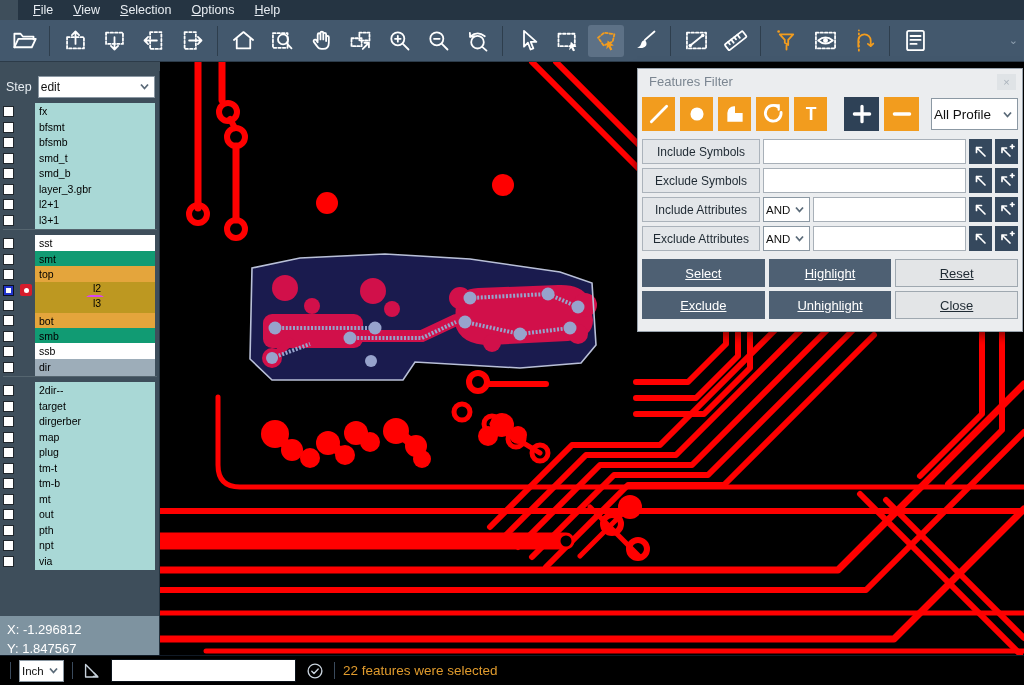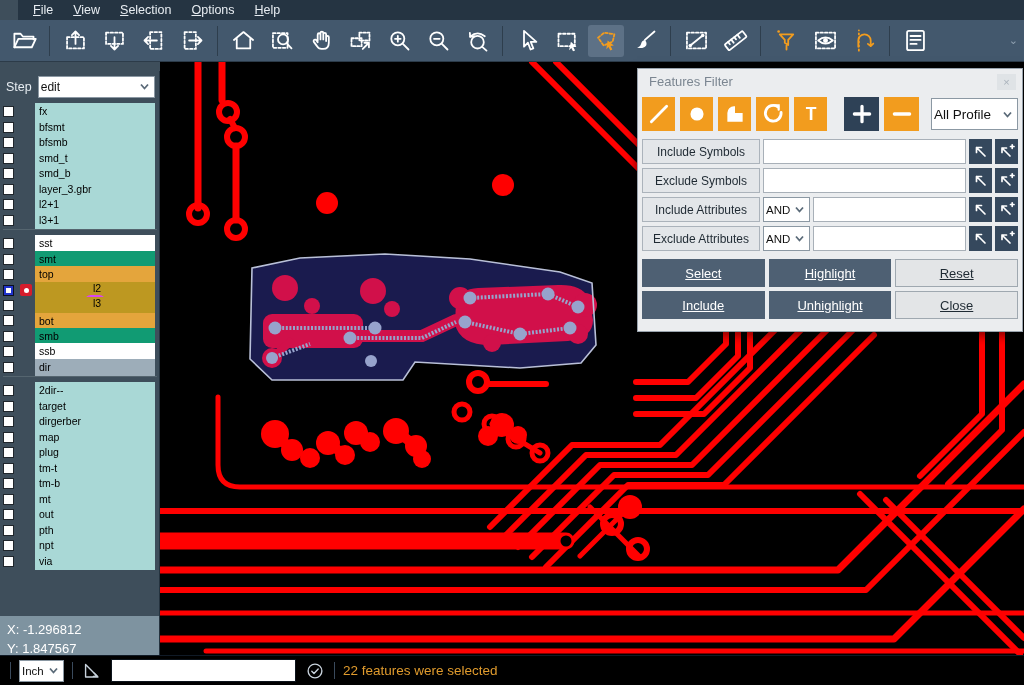--- a/index.html
+++ b/index.html
@@ -790,21 +790,21 @@
             <svg viewBox="0 0 17 17">
               <path d="M12,13 L4,5 M4,9.5 V5 H8.5 M12.5,3.5 h3.5 M14.2,1.8 v3.5"></path>
             </svg>
           </div>
         </div>
       </div>
     <div id="action-grid">
         <div class="abtn dark">Select</div>
         <div class="abtn dark">Highlight</div>
         <div class="abtn light">Reset</div>
-        <div class="abtn dark">Include</div>
+        <div class="abtn dark">Exclude</div>
         <div class="abtn dark">Unhighlight</div>
         <div class="abtn light">Close</div>
       </div>
   </div>
 
   <div id="statusbar">
     <div class="ssep"></div>
     <div class="fakeselect" id="unit-select">
       <span>Inch</span>
       <svg class="chev" viewBox="0 0 11 11">

